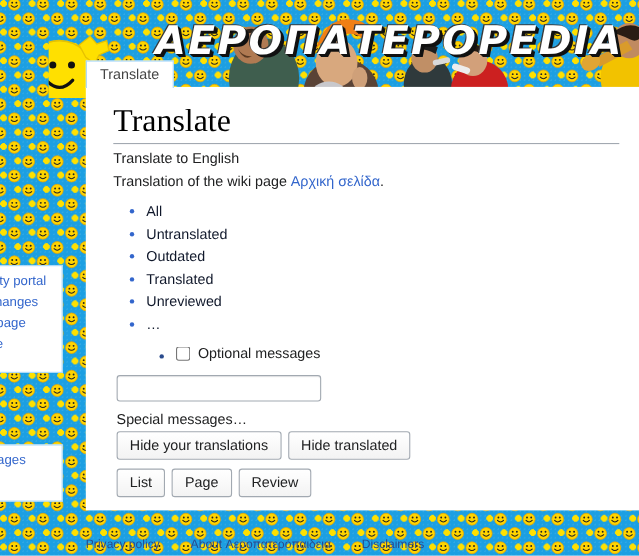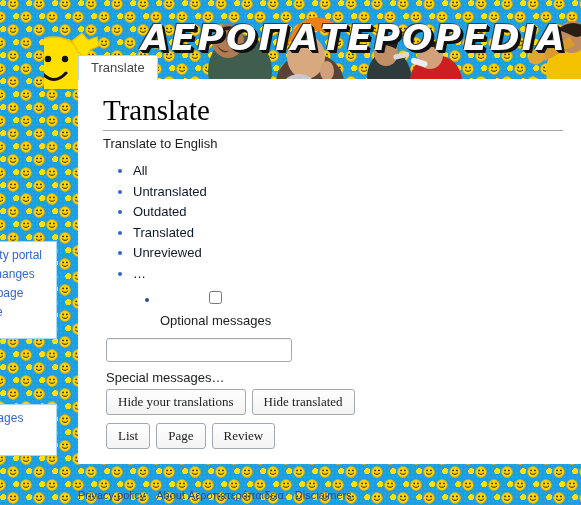--- a/index.html
+++ b/index.html
@@ -152,21 +152,20 @@
     padding-left: 57px;
     color: #2a4b8d;
   }
   ul.optional-list > li {
     line-height: 20px;
   }
   .optional-row {
     display: inline-flex;
     align-items: center;
     gap: 7px;
-    flex-direction: column;
   }
   .optional-row input[type="checkbox"] {
     width: 13px;
     height: 13px;
     margin: 0;
     vertical-align: middle;
   }
   .optional-label {
     font-size: 13px;
     color: #202122;
@@ -199,21 +198,21 @@
   .button-row {
     margin: 3px 0 0 3px;
     display: flex;
     gap: 6px;
     align-items: flex-start;
   }
   .button-row.second {
     margin-top: 8px;
   }
   .ui-button {
-    font-family: Liberation Serif, serif;
+    font-family: Liberation Sans, sans-serif;
     font-size: 13px;
     color: #202122;
     background: linear-gradient(to bottom, #ffffff 0%, #f3f3f3 100%);
     border: 1px solid #a2a9b1;
     border-radius: 3px;
     padding: 4px 11px 5px 11px;
     line-height: 15px;
     cursor: pointer;
     white-space: nowrap;
   }
@@ -265,21 +264,21 @@
     width: 503px;
     z-index: 6;
     font-size: 11px;
     line-height: 14px;
     white-space: nowrap;
     overflow: hidden;
   }
   .site-footer a {
     color: #2a4b8d;
     text-decoration: none;
-    margin-right: 11px;
+    margin-right: 28px;
   }
 </style>
 </head>
 <body>
 
 <div class="wallpaper"></div>
 
 <svg class="wallpaper-faces" width="581" height="505" viewBox="0 0 581 505">
   <defs>
     <g id="smileyface">
@@ -1350,20 +1349,23 @@
     <li><a href="#">Special pages</a></li>
   </ul>
 </div>
 
 <div class="content-area">
   <div class="content-inner">
 
     <h1 class="page-title">Translate</h1>
 
     <div class="meta-line">Translate to English</div>
+    <div class="meta-line">
+      <span>Translation of the wiki page </span><a class="wlink" href="#">Αρχική σελίδα</a><span>.</span>
+    </div>
 
     <ul class="filter-list">
       <li><a href="#">All</a></li>
       <li><a href="#">Untranslated</a></li>
       <li><a href="#">Outdated</a></li>
       <li><a href="#">Translated</a></li>
       <li><a href="#">Unreviewed</a></li>
       <li class="ellipsis-item"><a href="#">…</a></li>
     </ul>
 

